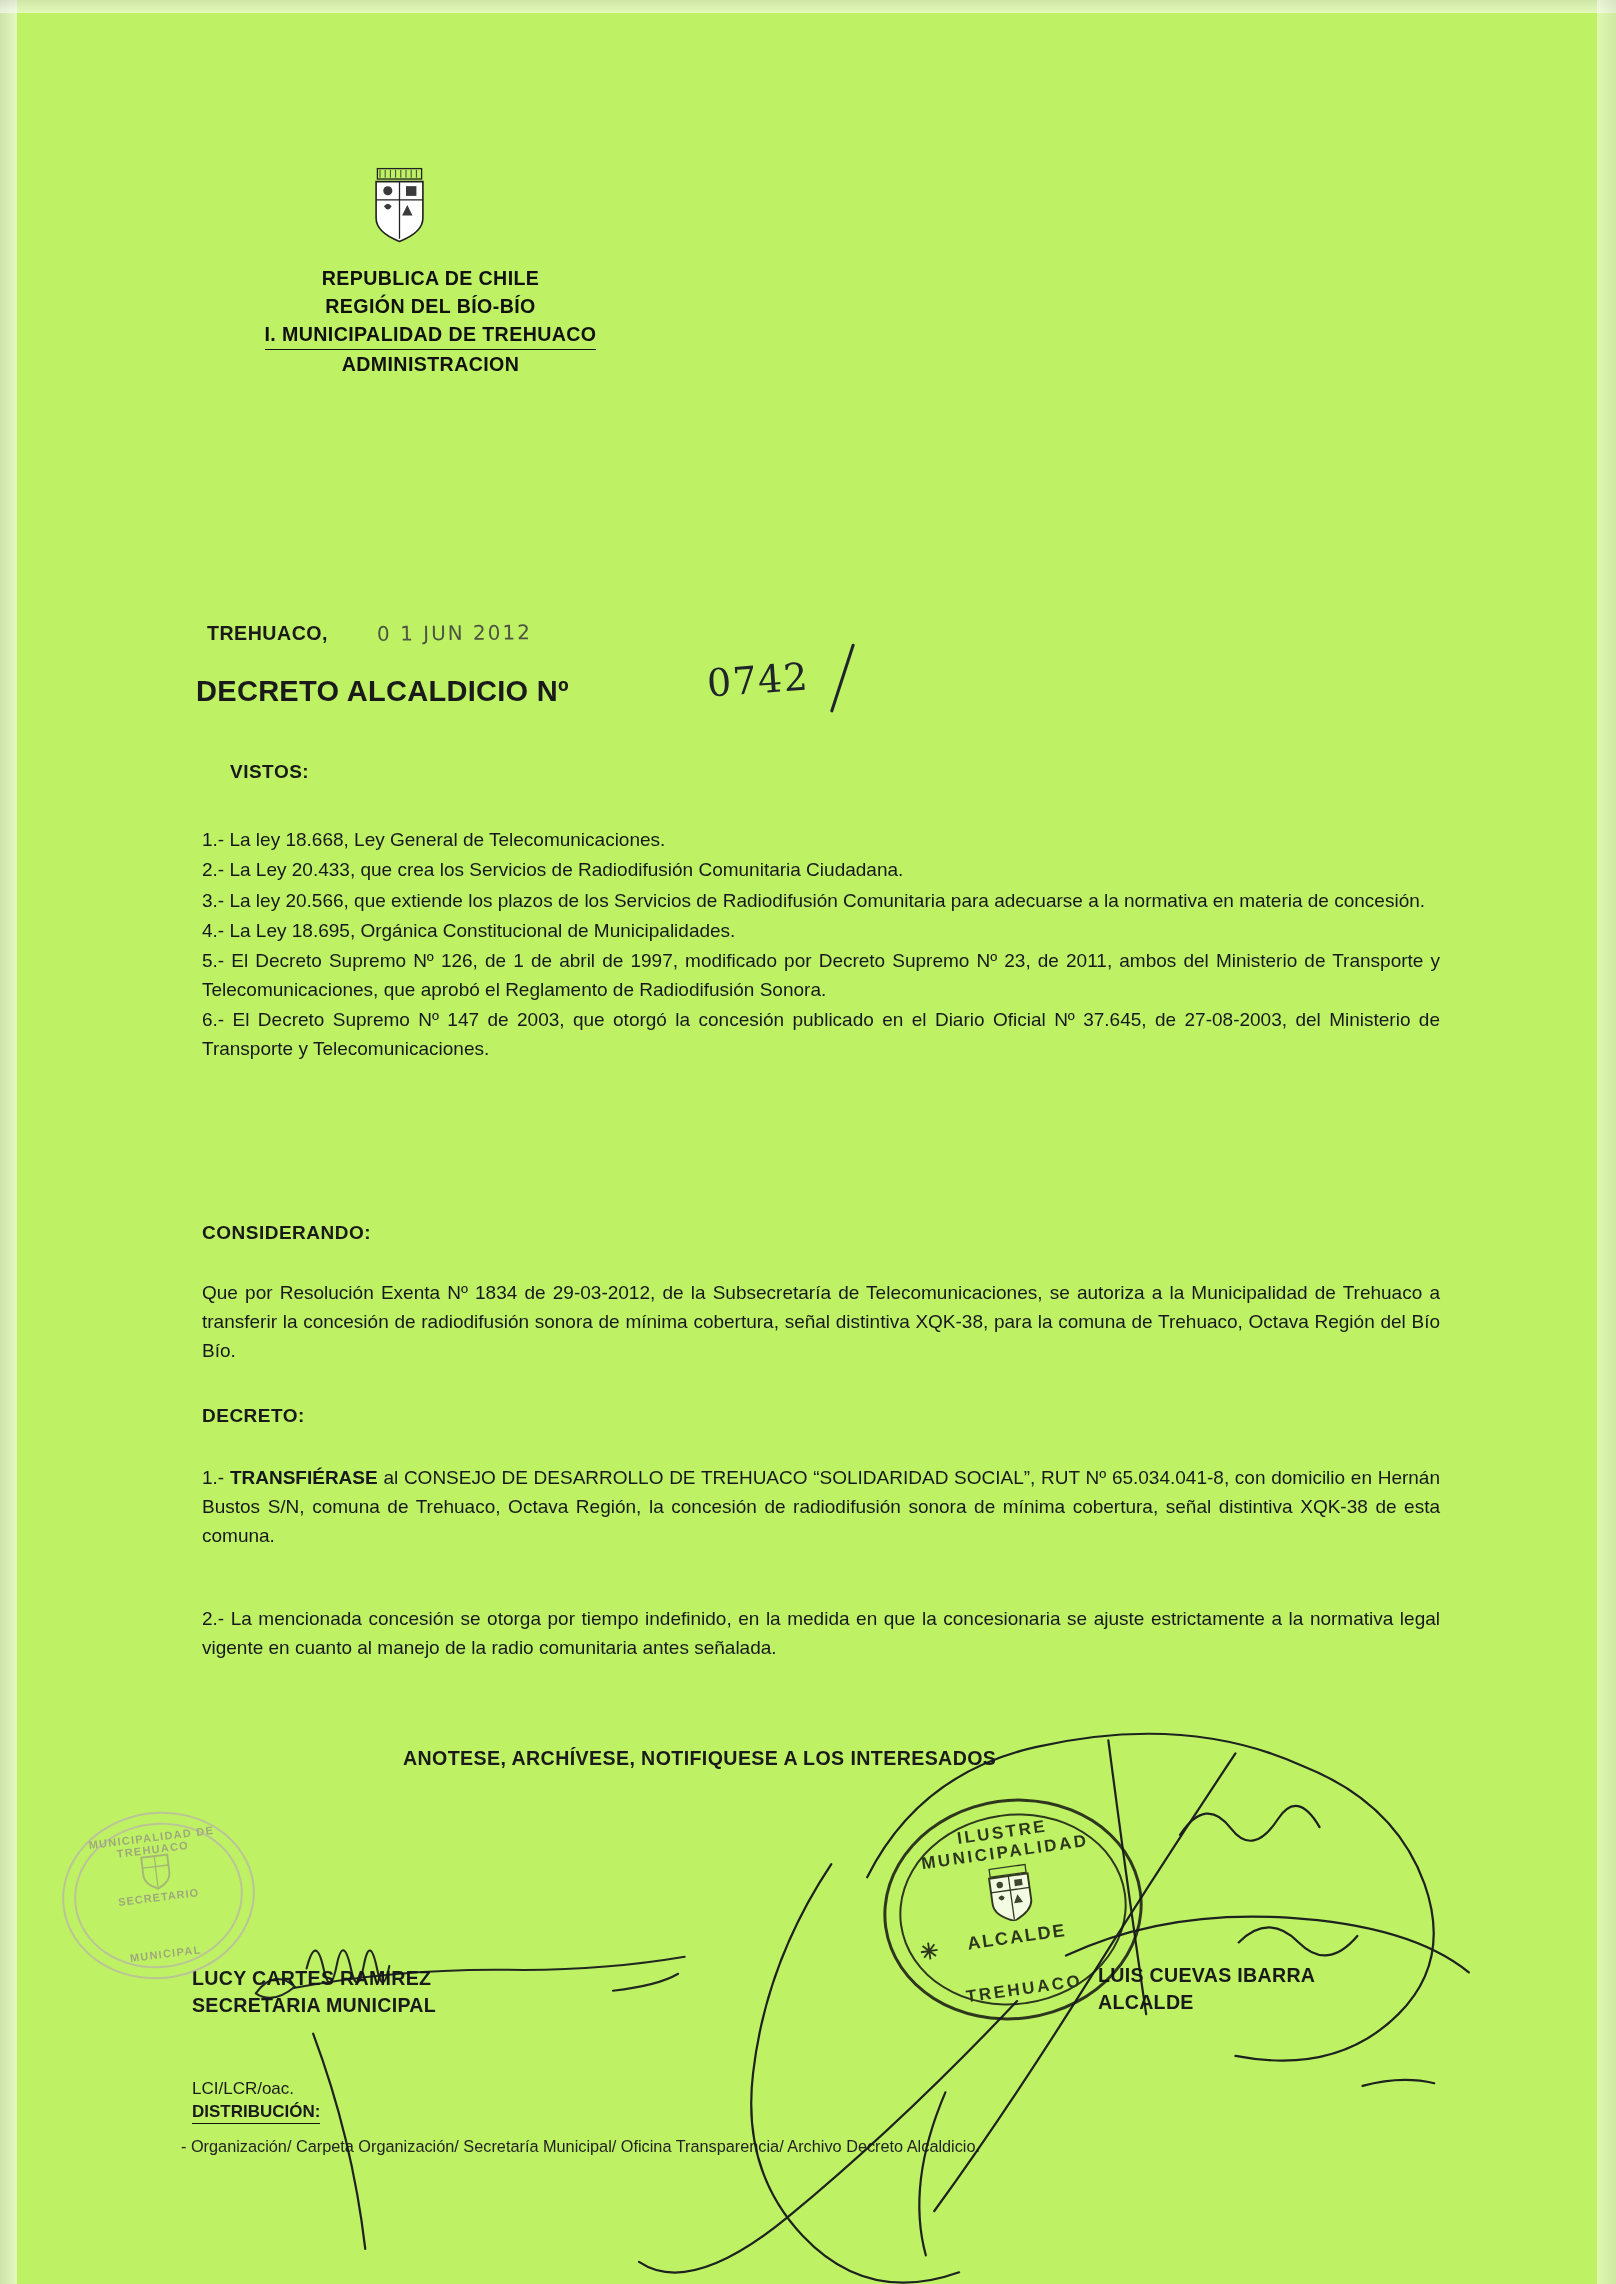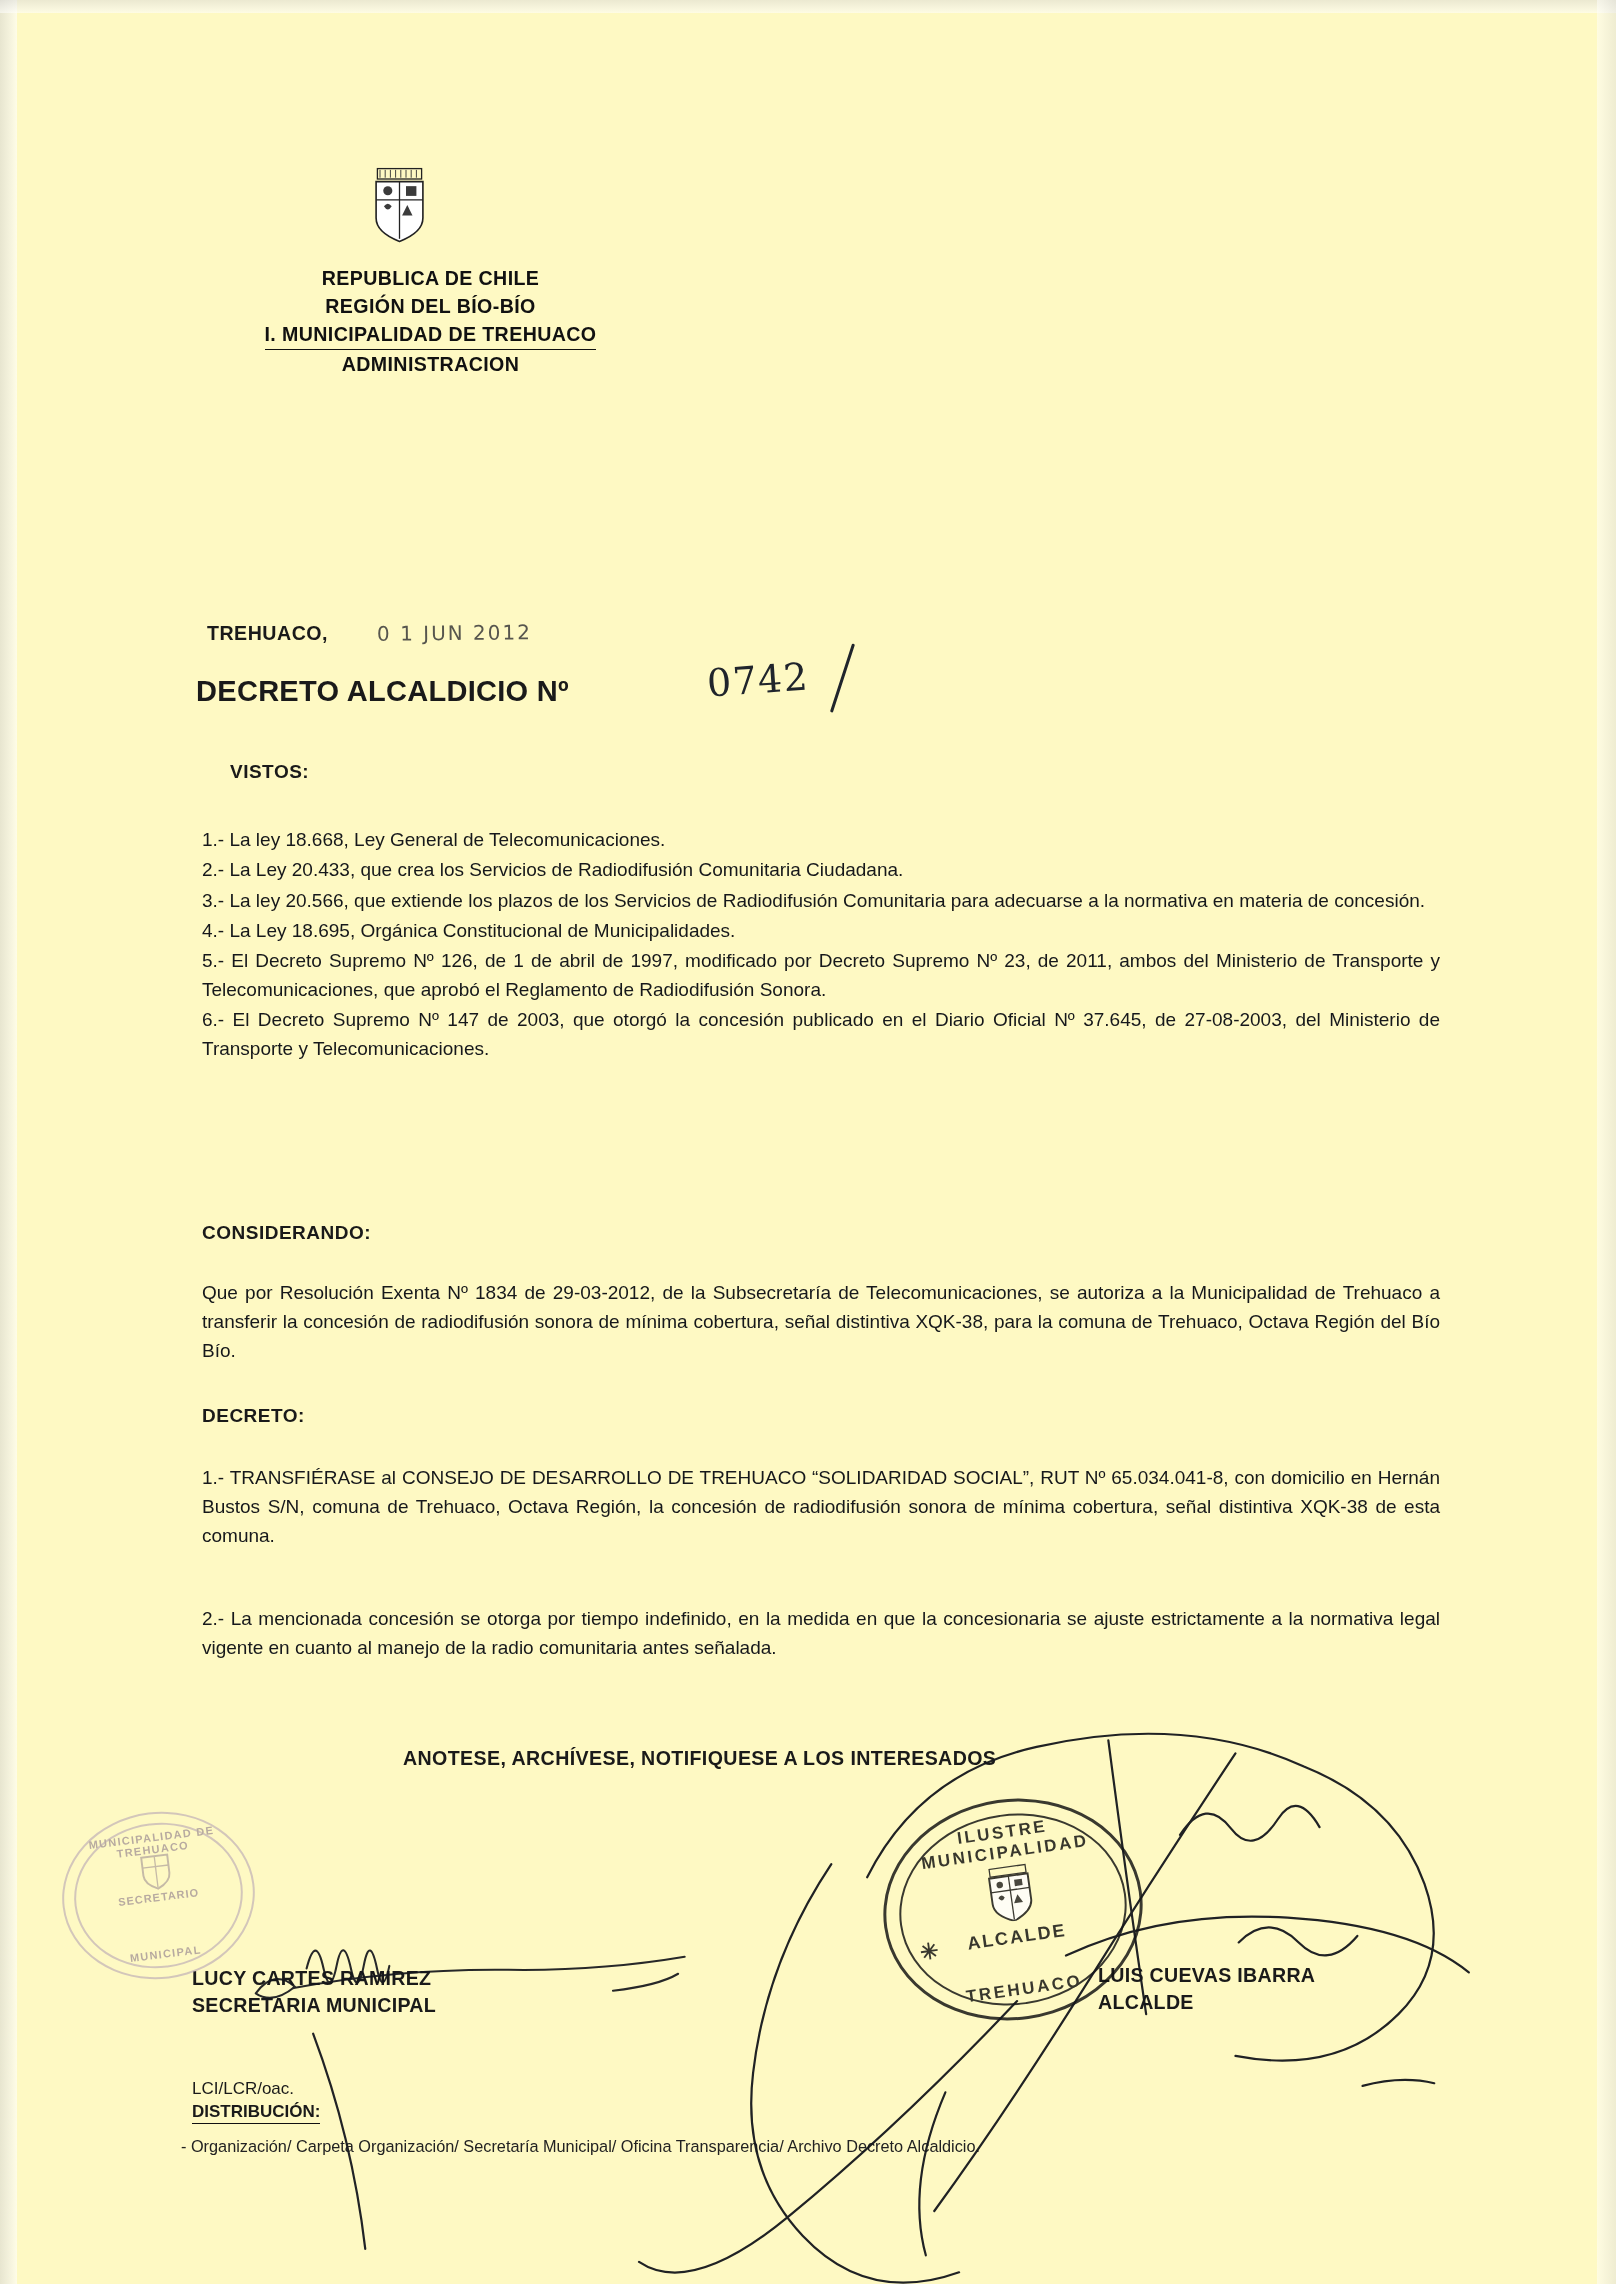--- a/index.html
+++ b/index.html
@@ -8,21 +8,21 @@
     background: #ffffff;
   }
   body {
     font-family: "Liberation Sans", sans-serif;
     color: #1a1a1a;
   }
   .page {
     position: relative;
     width: 1617px;
     height: 2284px;
-    background: #fef9c3;
+    background: #bef264;
     overflow: hidden;
   }
   
   .scan-edge-left {
     position: absolute;
     left: 0; top: 0;
     width: 17px; height: 2284px;
     background: linear-gradient(to right, #d8d8d8, #ffffff);
     opacity: .6;
   }
@@ -159,21 +159,21 @@
     line-height: 29px;
     text-align: justify;
     color: #16181b;
   }
   #vistos-body { top: 825px; }
   #considerando-body { top: 1278px; }
   #decreto-body-1 { top: 1463px; }
   #decreto-body-2 { top: 1604px; }
 
   .body-text p { margin: 0 0 1.3px 0; }
-  .body-text .strong { font-weight: normal; margin-top: 12px; }
+  .body-text .strong { font-weight: bold; margin-top: 12px; }
 
   .anotese {
     position: absolute;
     left: 403px;
     top: 1747px;
     font-size: 19.6px;
     font-weight: bold;
     letter-spacing: 0.4px;
   }
 

